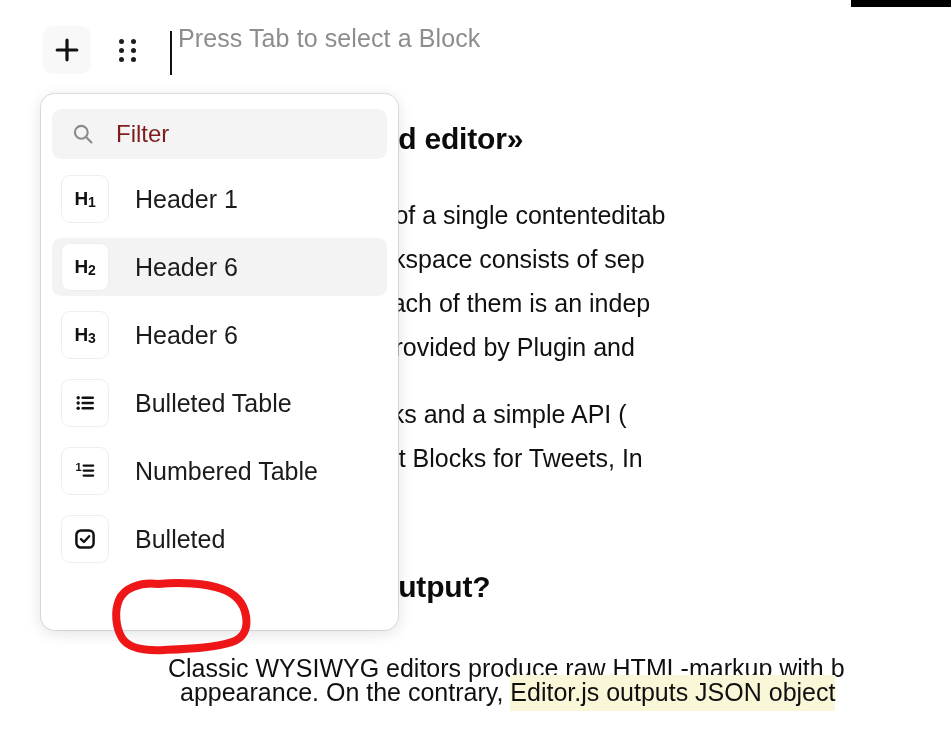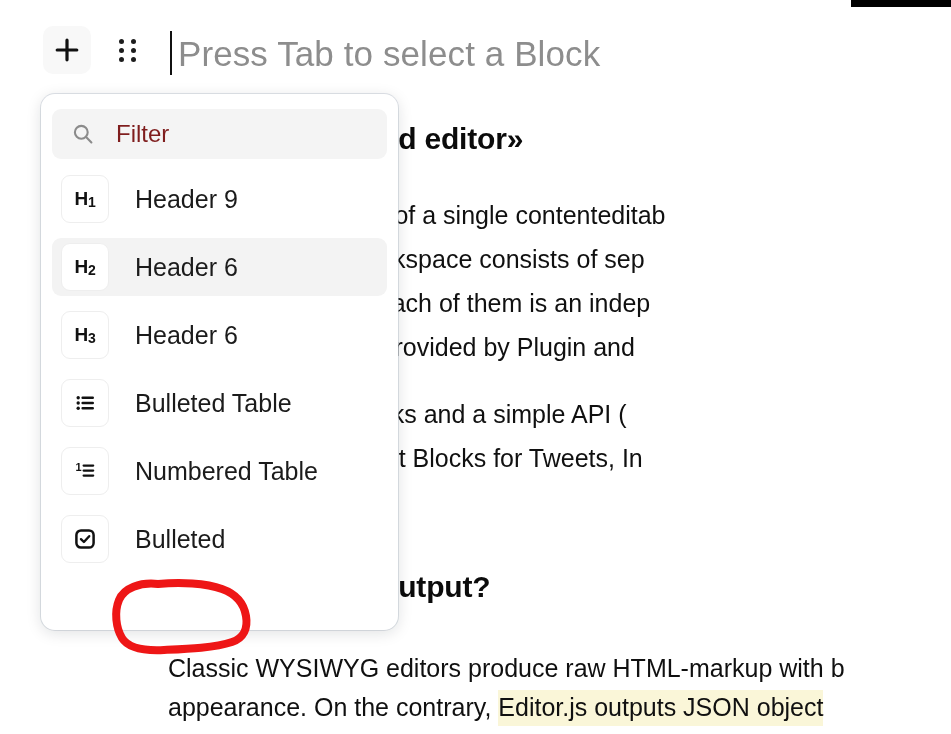--- a/index.html
+++ b/index.html
@@ -103,22 +103,22 @@
     position: absolute;
     left: 170px;
     top: 31px;
     width: 2px;
     height: 44px;
     background: #111111;
   }
   #block-placeholder {
     position: absolute;
     left: 178px;
-    top: 34px;
-    font-size: 35px;
+    top: 24px;
+    font-size: 25px;
     color: #8d8d8d;
     white-space: nowrap;
     letter-spacing: 0.1px;
   }
 
   
   #toolbox-popover {
     position: absolute;
     left: 41px;
     top: 94px;
@@ -224,21 +224,21 @@
   <div class="doc-p" style="top:281px;">, lists, quotes, etc. Each of them is an indep</div>
   <div class="doc-p" style="top:325px;">complex structure) provided by Plugin and</div>
 
   <div class="doc-p" style="top:392px;">of ready-to-use Blocks and a simple API (</div>
   <div class="doc-p" style="top:436px;">e, you can implement Blocks for Tweets, In</div>
   <div class="doc-p" style="top:480px;">s, and even games.</div>
 
   <div class="doc-h2" style="top:570px;">ean clean data output?</div>
 
   <div class="doc-p" style="top:646px;">Classic WYSIWYG editors produce raw HTML-markup with b</div>
-  <div class="doc-p" style="top:685px;">
+  <div class="doc-p" style="top:670px;margin-left:12px;">
     <span>appearance. On the contrary, </span><span class="hl">Editor.js outputs JSON object</span>
   </div>
 </div>
 
 <div id="top-black-bar"></div>
 
 <div id="plus-button">
   <span>
     <svg width="26" height="26" viewBox="0 0 26 26">
       <path d="M13 3.2 L13 22.8 M3.2 13 L22.8 13" stroke="#111111" stroke-width="3.2" stroke-linecap="round"></path>
@@ -270,21 +270,21 @@
     <span id="filter-input-text">Filter</span>
   </div>
 
   <div id="items-list">
 
     <div class="tb-item">
       <div class="tb-icon-box">
         <span>H</span>
           <span class="sub">1</span>
       </div>
-      <div class="tb-label">Header 9</div>
+      <div class="tb-label">Header 1</div>
     </div>
 
     <div class="tb-item active">
       <div class="tb-icon-box">
         <span>H</span>
           <span class="sub">2</span>
       </div>
       <div class="tb-label">Header 6</div>
     </div>
 

